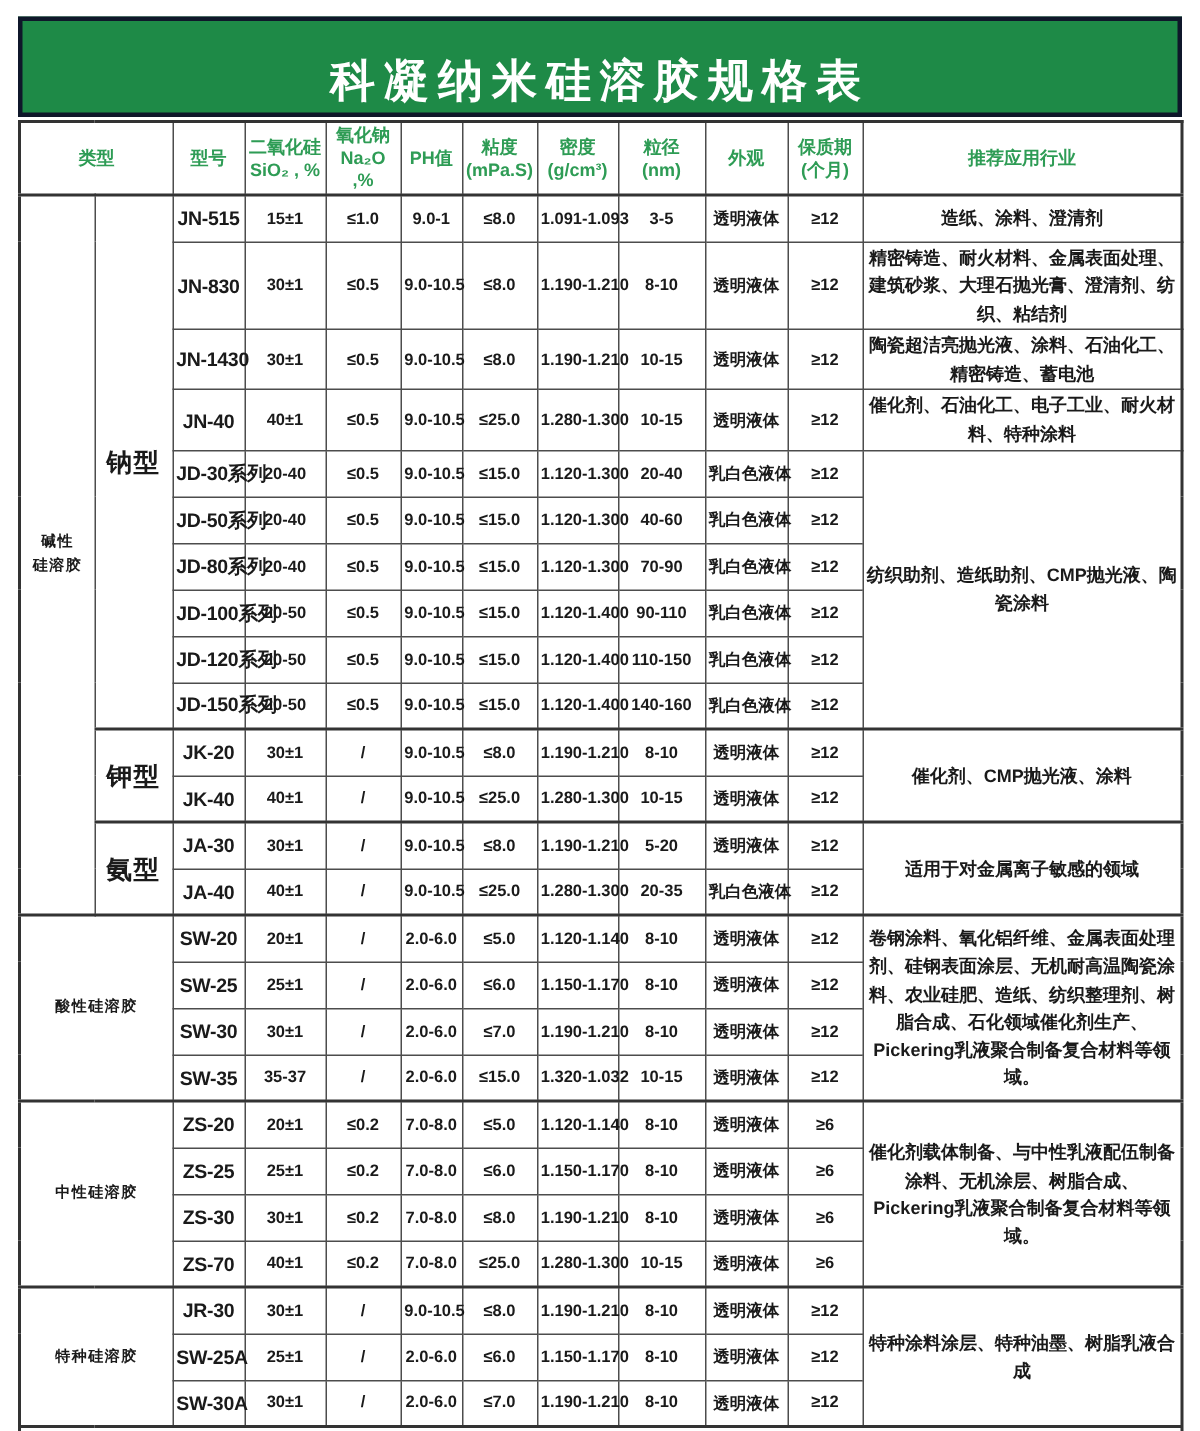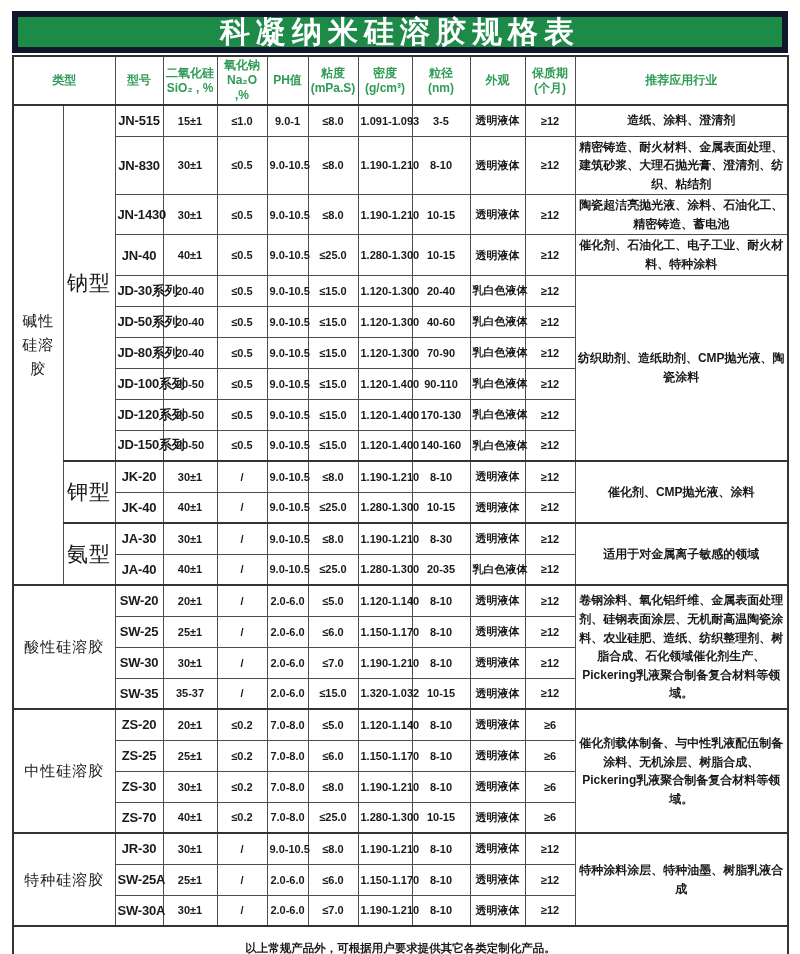--- a/index.html
+++ b/index.html
@@ -10,23 +10,23 @@
     --text:#1a1a1a;
   }
   *{box-sizing:border-box;}
   html,body{margin:0;padding:0;}
   body{
     width:800px;height:954px;background:#ffffff;
     font-family:"Liberation Sans",sans-serif;color:var(--text);
   }
   .page{padding:11px 12px 0 12px;}
   .title-bar{
-    width:776px;height:42px;background:var(--title-bg);
-    border:6px solid #0f172a;
-    display:flex;align-items:center;justify-content:center;
+    width:776px;height:67px;background:var(--title-bg);
+    border:3px solid #0f172a;
+    display:flex;align-items:flex-end;justify-content:center;
   }
   .title-bar h1{
     margin:0;color:#ffffff;font-family:"DejaVu Serif",serif;
     font-size:30px;font-weight:bold;letter-spacing:6px;
   }
   table.spec{
     width:776px;margin-top:2px;border-collapse:collapse;table-layout:fixed;
     border:2px solid var(--border-thick);
   }
   table.spec th, table.spec td{
@@ -37,24 +37,24 @@
   thead tr{height:38px;border-bottom:2px solid var(--border-thick);}
   thead th{
     color:var(--header-text);font-size:12px;font-weight:bold;
     line-height:1.25;white-space:pre-line;
   }
   tbody tr{height:31px;}
   tbody tr.tall{height:46px;}
   tbody td{font-size:11px;font-weight:bold;white-space:nowrap;}
   td.model-cell{font-size:13px;letter-spacing:-0.2px;}
   td.type-cell{
-    font-size:15px;font-weight:normal;white-space:pre-line;line-height:1.6;
+    font-size:10px;font-weight:bold;white-space:pre-line;line-height:1.6;
     letter-spacing:1px;
   }
-  td.subtype-cell{font-size:21px;font-weight:normal;letter-spacing:1px;}
+  td.subtype-cell{font-size:17px;font-weight:bold;letter-spacing:1px;}
   td.app-cell{
     font-size:12px;font-weight:bold;white-space:normal;
     line-height:1.55;padding:2px 8px;
   }
   tr.section-start{border-top:2px solid var(--border-thick);}
   tr.group-start{border-top:2px solid var(--border-thick);}
   tr.footer-row{height:44px;border-top:2px solid var(--border-thick);}
   tr.footer-row td{font-size:11.5px;font-weight:bold;white-space:normal;}
 </style>
 </head>
@@ -198,21 +198,21 @@
           <td>乳白色液体</td>
           <td>≥12</td>
         </tr>
         <tr>
           <td class="model-cell">JD-120系列</td>
           <td>20-50</td>
           <td>≤0.5</td>
           <td>9.0-10.5</td>
           <td>≤15.0</td>
           <td>1.120-1.400</td>
-          <td>170-130</td>
+          <td>110-150</td>
           <td>乳白色液体</td>
           <td>≥12</td>
         </tr>
         <tr>
           <td class="model-cell">JD-150系列</td>
           <td>20-50</td>
           <td>≤0.5</td>
           <td>9.0-10.5</td>
           <td>≤15.0</td>
           <td>1.120-1.400</td>
@@ -245,21 +245,21 @@
           <td>≥12</td>
         </tr>
         <tr class="group-start">
           <td class="subtype-cell" rowspan="2">氨型</td>
           <td class="model-cell">JA-30</td>
           <td>30±1</td>
           <td>/</td>
           <td>9.0-10.5</td>
           <td>≤8.0</td>
           <td>1.190-1.210</td>
-          <td>8-30</td>
+          <td>5-20</td>
           <td>透明液体</td>
           <td>≥12</td>
           <td class="app-cell" rowspan="2">适用于对金属离子敏感的领域</td>
         </tr>
         <tr>
           <td class="model-cell">JA-40</td>
           <td>40±1</td>
           <td>/</td>
           <td>9.0-10.5</td>
           <td>≤25.0</td>

